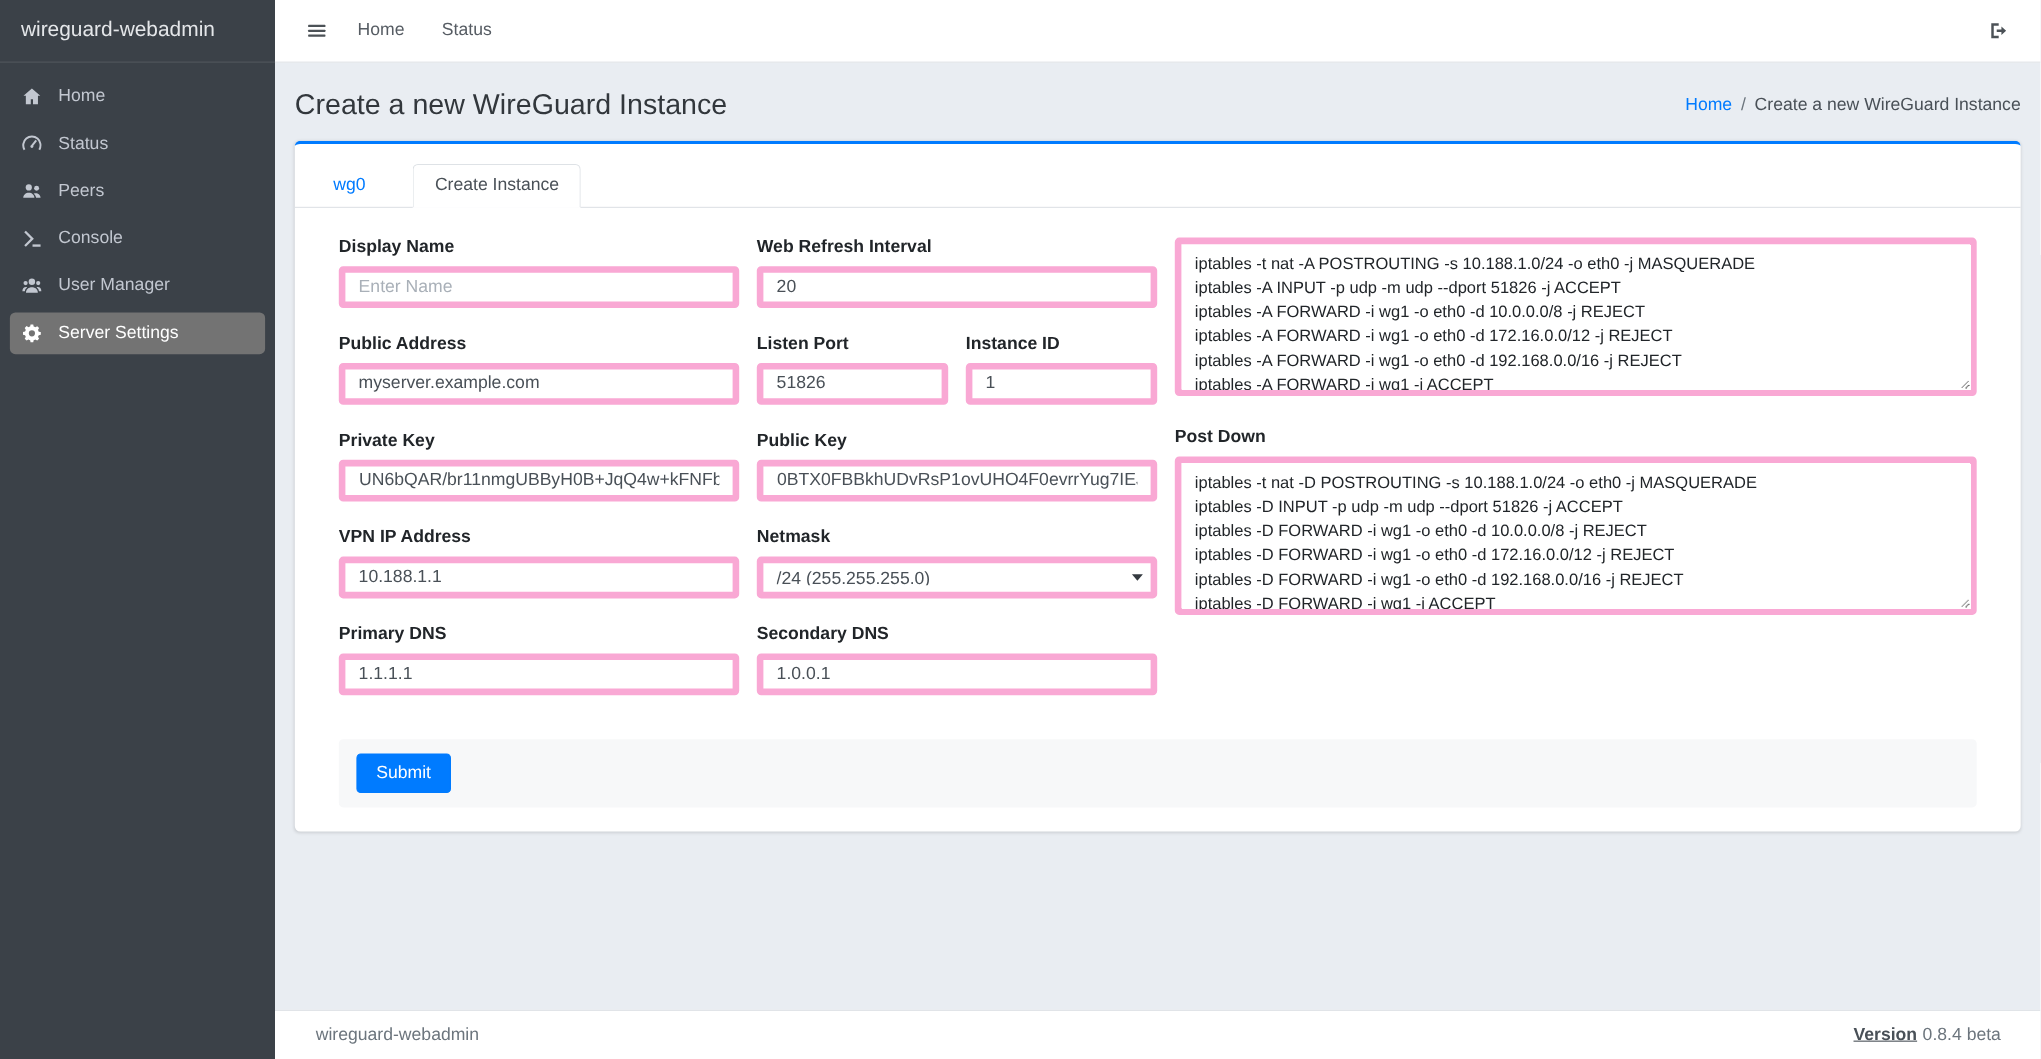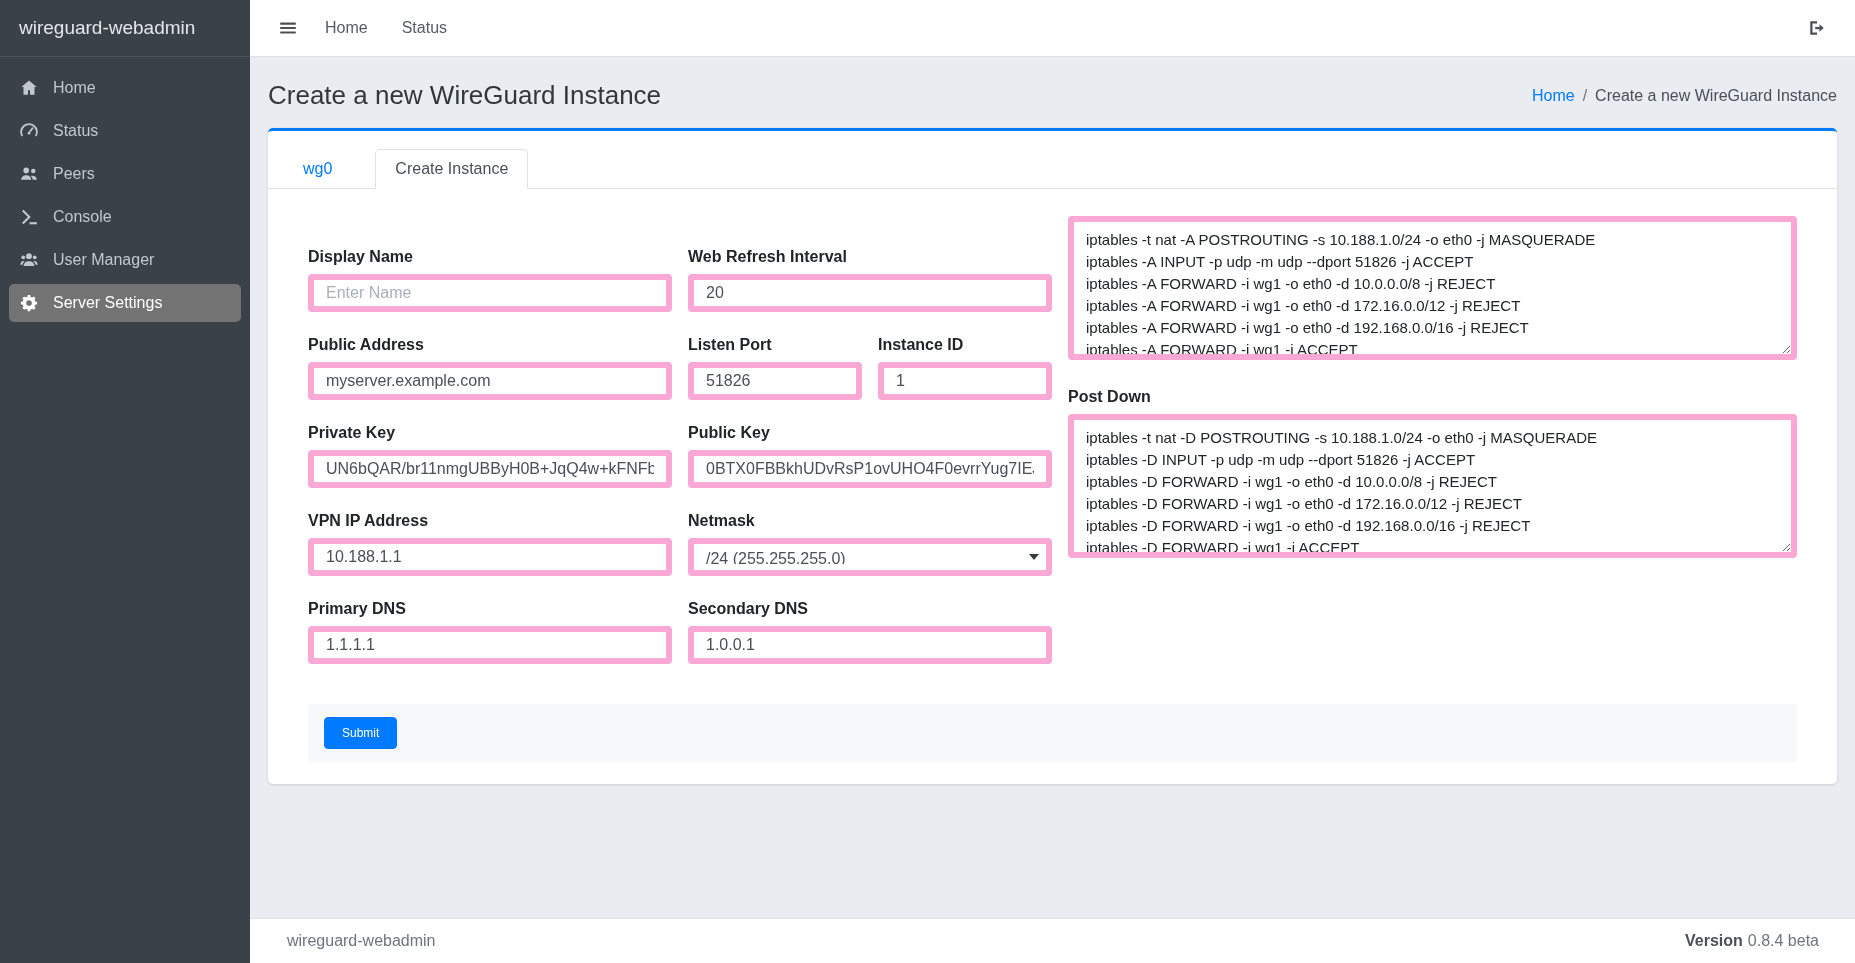--- a/index.html
+++ b/index.html
@@ -34,40 +34,40 @@
   .breadcrumb { display: flex; align-items: center; gap: 8px; font-size: 16px; color: #495057; }
   .breadcrumb a { color: #007bff; text-decoration: none; cursor: pointer; }
   .breadcrumb .sep { color: #6c757d; }
   .content { flex: 1; padding: 0 18px; }
   .card { background: #fff; border-top: 3px solid #007bff; border-radius: 5px; box-shadow: 0 1px 3px rgba(0,0,0,.13); padding-top: 18px; }
   .tabs { display: flex; border-bottom: 1px solid #dee2e6; padding: 0 15px; }
   .tab { padding: 10px 19px; color: #007bff; cursor: pointer; border: 1px solid transparent; border-radius: 5px 5px 0 0; margin-bottom: -1px; }
   .tab.active { color: #495057; background: #fff; border-color: #dee2e6 #dee2e6 #fff; margin-left: 23px; }
   .card-body { padding: 27px 40px 22px; }
   .form-grid { display: flex; gap: 16px; }
-  .col-a, .col-b { width: 364px; flex-shrink: 0; margin-top: 32px; }
+  .col-a, .col-b { width: 364px; flex-shrink: 0; }
   .col-c { flex: 1; min-width: 0; }
   .form-group { margin-bottom: 24px; }
   .form-group label { display: block; font-weight: 700; font-size: 16px; margin-bottom: 8px; color: #212529; }
   .form-control { width: 100%; height: 38px; border: 6px solid #f9a8d4; border-radius: 4px; padding: 6px 12px; font-size: 16px; color: #495057; background: #fff; font-family: inherit; }
   .form-control::placeholder { color: #a9b0b8; }
   textarea.form-control { height: 144px; resize: vertical; font-size: 15px; line-height: 22px; padding: 7px 12px; color: #212529; overflow-y: scroll; white-space: pre; }
   textarea::-webkit-scrollbar { width: 15px; }
   textarea::-webkit-scrollbar-track { background: #f6f7f8; border-left: 1px solid #e9eaeb; }
   textarea::-webkit-scrollbar-thumb { background: #c4c7ca; border: 3px solid #f6f7f8; border-radius: 8px; }
   .inline-fields { display: flex; gap: 16px; }
   .inline-fields .sub { flex: 1; min-width: 0; }
   .select-wrap { position: relative; }
   select.form-control { appearance: none; -webkit-appearance: none; padding-right: 32px; cursor: pointer; }
   .select-caret { position: absolute; right: 13px; top: 16px; width: 0; height: 0; border-left: 5px solid transparent; border-right: 5px solid transparent; border-top: 6px solid #343a40; pointer-events: none; }
   .submit-bar { background: #f7f8f9; border-radius: 4px; padding: 13px 16px; margin-top: 16px; }
-  .btn-primary { background: #007bff; border: 1px solid #007bff; color: #fff; border-radius: 4px; padding: 8px 17px; font-size: 12px; font-family: inherit; cursor: pointer; }
+  .btn-primary { background: #007bff; border: 1px solid #007bff; color: #fff; border-radius: 4px; padding: 8px 17px; font-size: 16px; font-family: inherit; cursor: pointer; }
   
   .main-footer { flex-shrink: 0; background: #fff; border-top: 1px solid #dee2e6; padding: 13px 36px 13px 37px; display: flex; justify-content: space-between; align-items: center; color: #6c757d; }
-  .version b { color: #495057; }
+  .version b { color: #495057; text-decoration: underline; }
   .version .val { margin-left: 5px; }
 </style>
 </head>
 <body>
 
 <aside class="sidebar">
   <div class="brand">wireguard-webadmin</div>
   <nav class="sidenav">
     <a class="nav-item">
       <span class="nav-icon">

